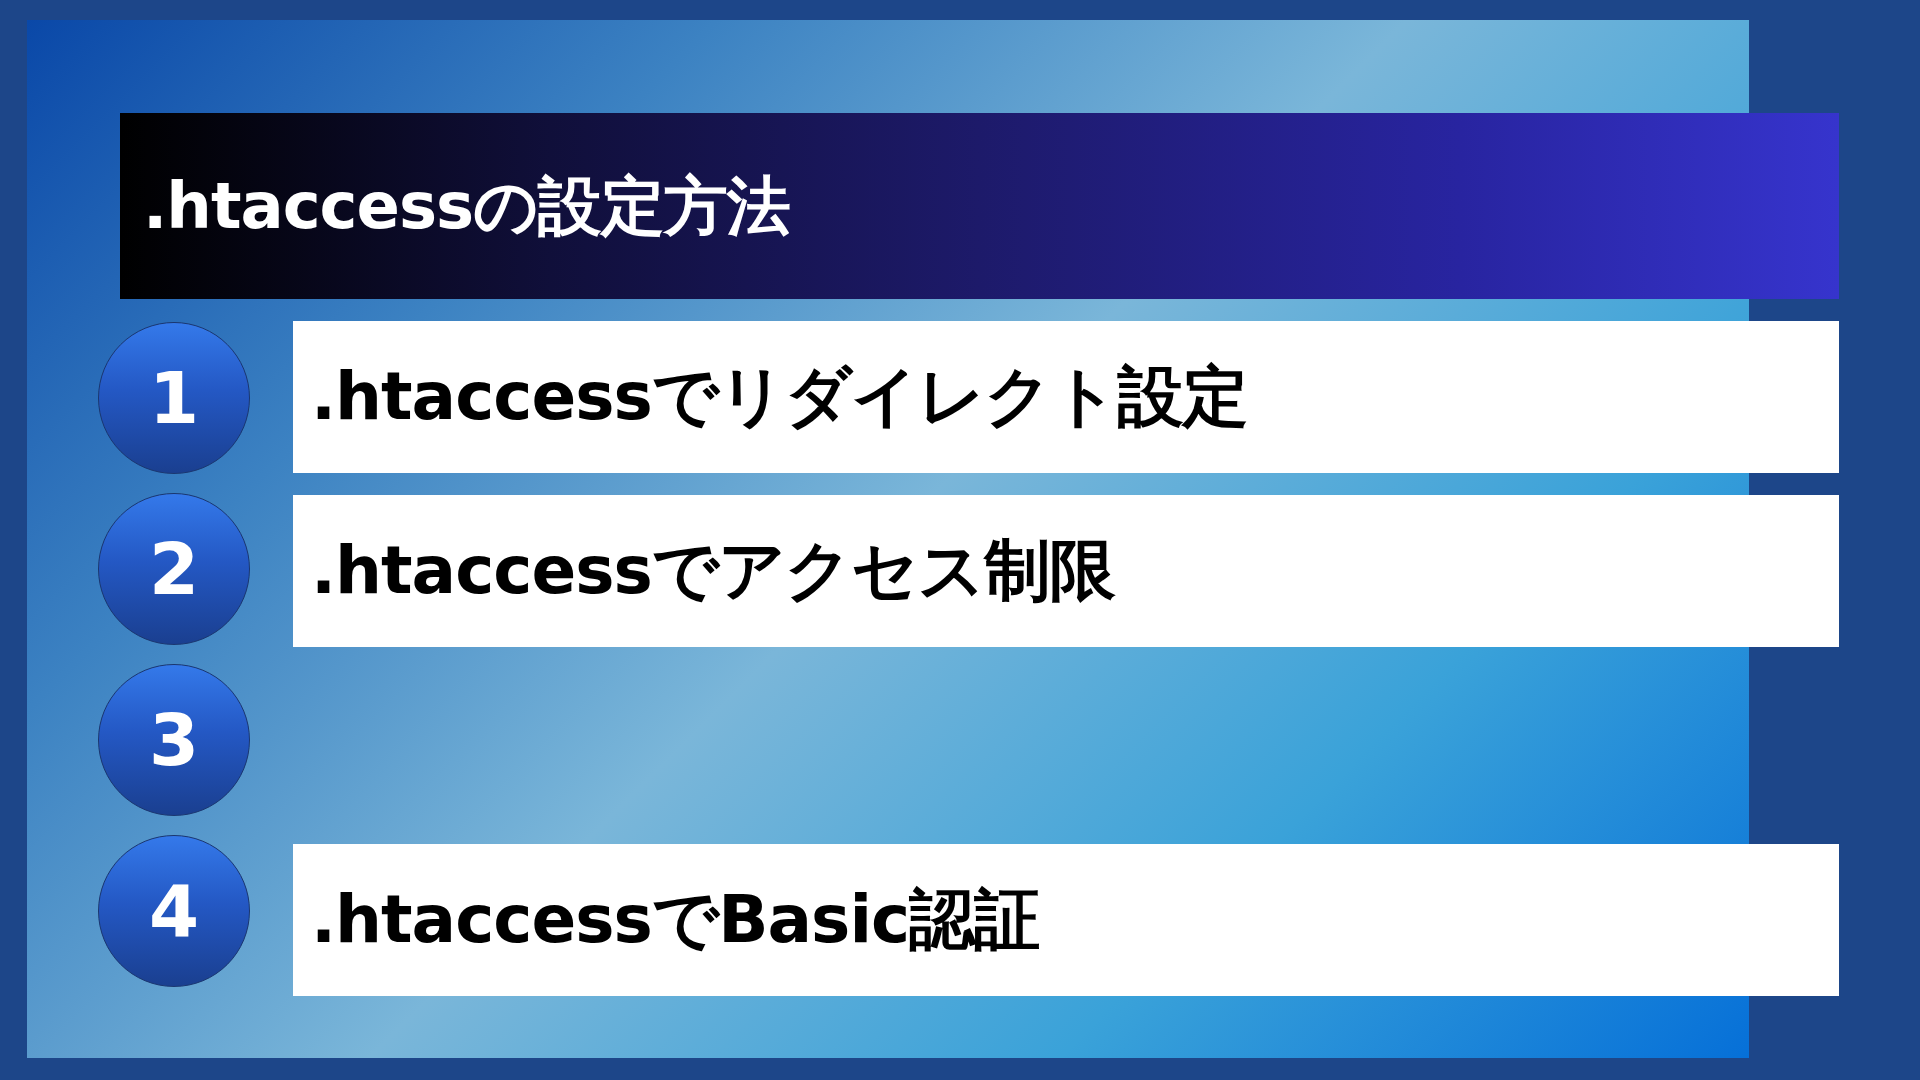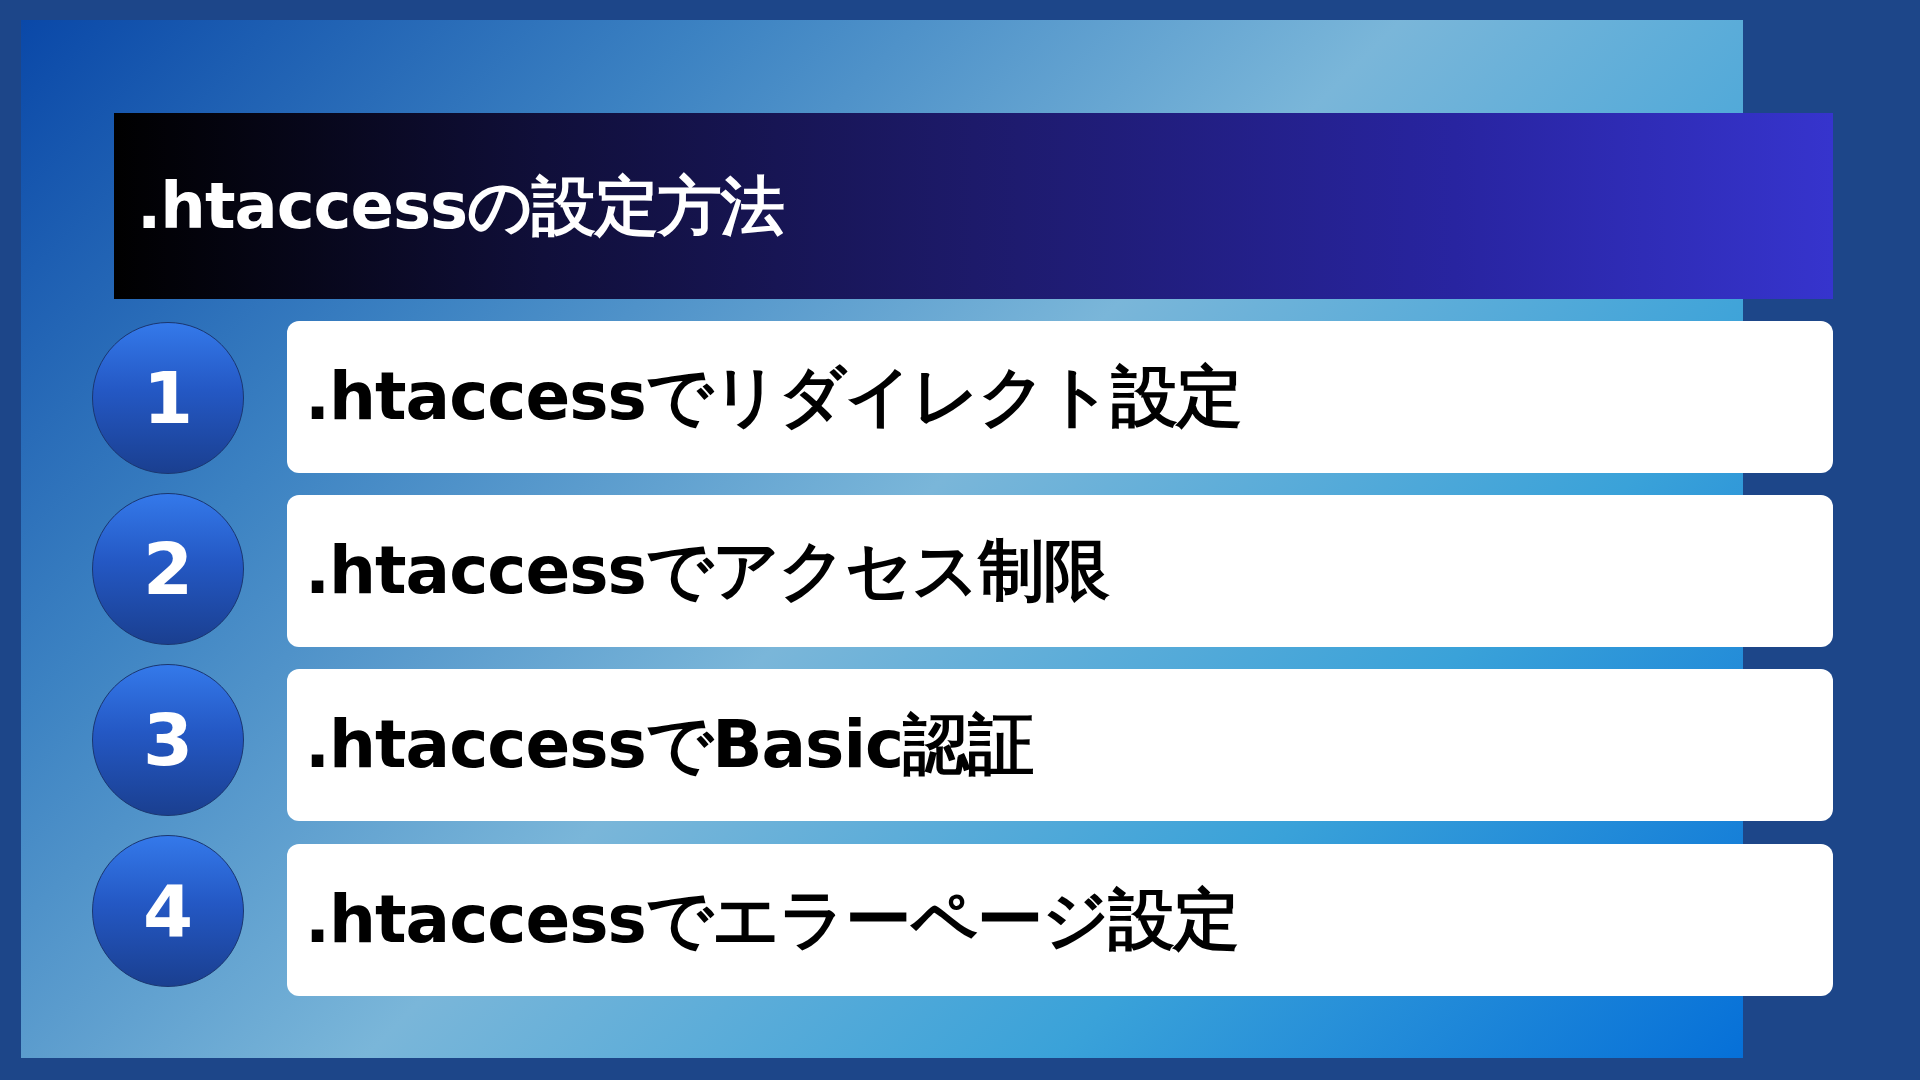--- a/index.html
+++ b/index.html
@@ -6,21 +6,21 @@
     margin: 0;
     padding: 0;
     width: 1920px;
     height: 1080px;
     overflow: hidden;
     background: #1d4689;
     font-family: "DejaVu Sans", "Liberation Sans", sans-serif;
   }
   .frame {
     position: absolute;
-    left: 21px;
+    left: 27px;
     top: 20px;
     width: 1722px;
     height: 1038px;
     background: linear-gradient(135deg, #0a48a8 0%, #3c82c2 25%, #7ab6d9 50%, #3aa2d9 75%, #0670d8 100%);
   }
   .header {
     position: absolute;
     left: 93px;
     top: 93px;
     width: 1719px;
@@ -58,21 +58,21 @@
     font-size: 72px;
     font-weight: bold;
     line-height: 1;
   }
   .step-card {
     position: absolute;
     left: 266px;
     width: 1546px;
     height: 152px;
     background: #ffffff;
-    border-radius: 12px;
+    border-radius: 0;
     box-sizing: border-box;
     display: flex;
     align-items: center;
   }
   .step-text {
     margin-left: 18px;
     color: #000000;
     font-size: 66px;
     font-weight: bold;
     white-space: nowrap;
@@ -97,23 +97,20 @@
   <div class="step-circle" style="top:473px;">
     <span class="step-number">2</span>
   </div>
   <div class="step-card" style="top:475px;align-items:center;">
     <span class="step-text">.htaccessでアクセス制限</span>
   </div>
 
   <div class="step-circle" style="top:644px;">
     <span class="step-number">3</span>
   </div>
-  <div class="step-card" style="top:649px;">
-    <span class="step-text">.htaccessでBasic認証</span>
-  </div>
 
   <div class="step-circle" style="top:815px;">
     <span class="step-number">4</span>
   </div>
   <div class="step-card" style="top:824px;">
-    <span class="step-text">.htaccessでエラーページ設定</span>
+    <span class="step-text">.htaccessでBasic認証</span>
   </div>
 </div>
 
 </body></html>

